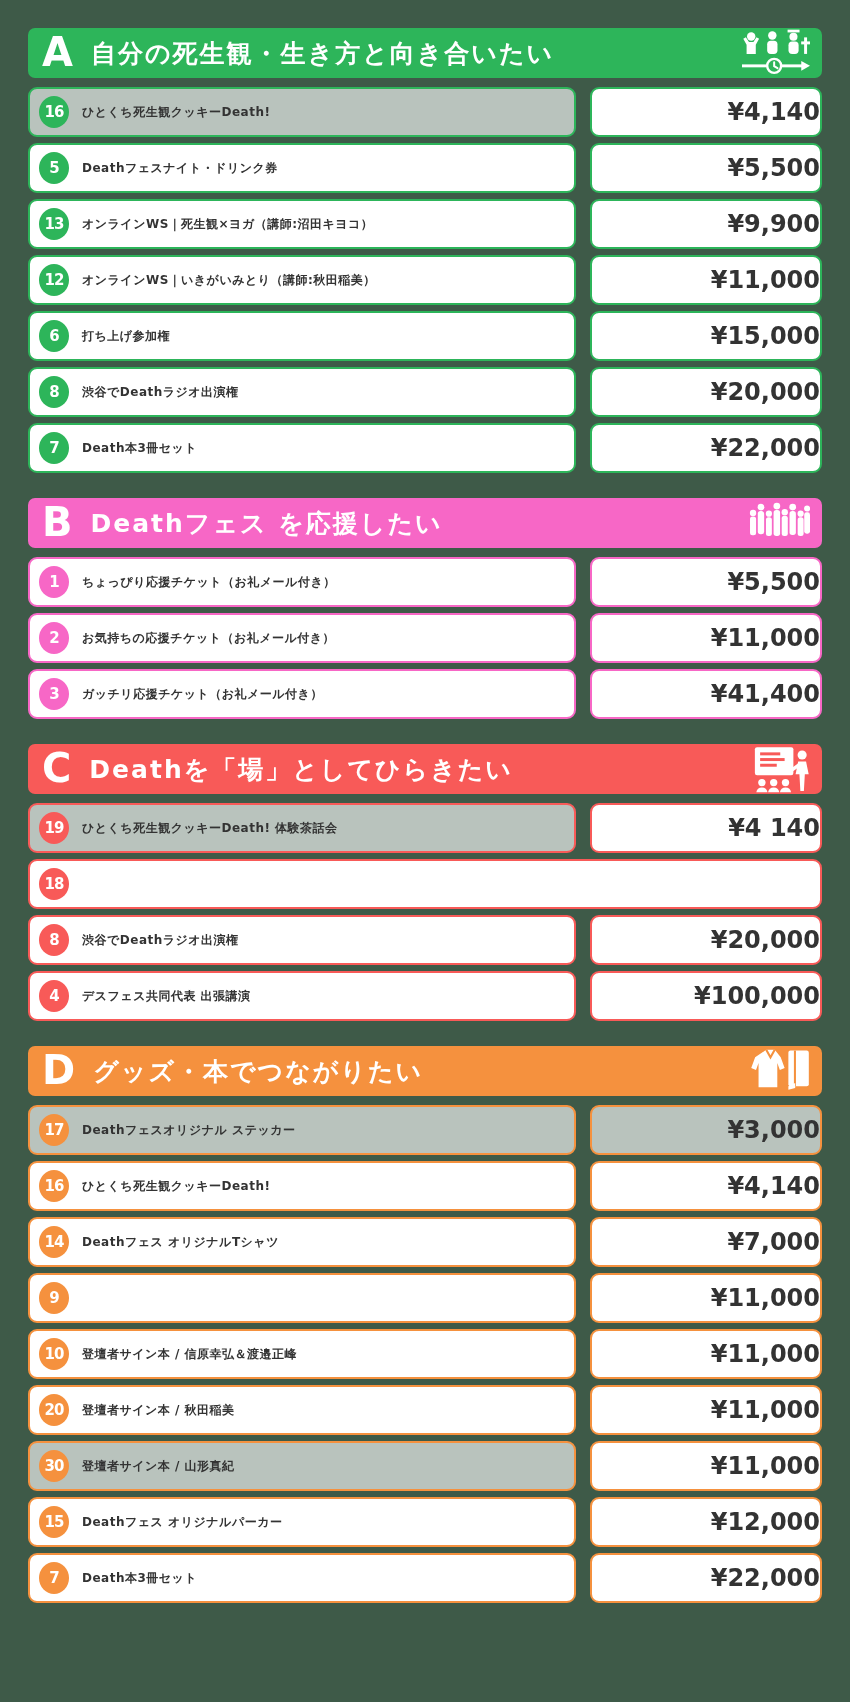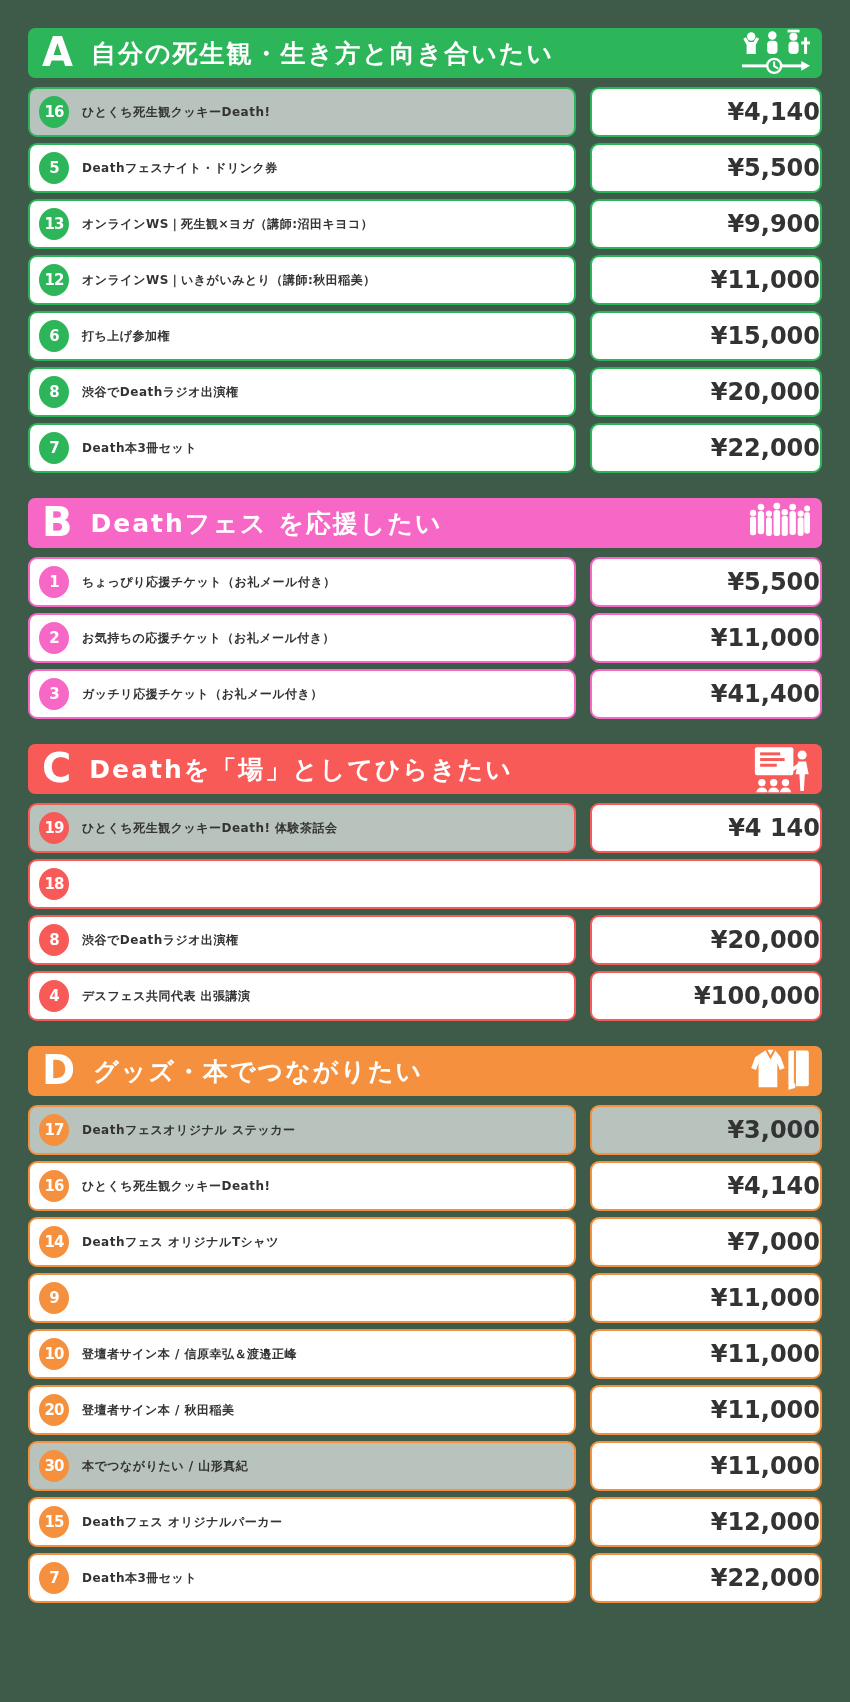--- a/index.html
+++ b/index.html
@@ -317,21 +317,21 @@
       <span class="badge">20</span>
       <span class="name">登壇者サイン本 / 秋田稲美</span>
     </div>
     <div class="price-box">
       <span class="price">¥11,000</span>
     </div>
   </div>
         <div class="row">
     <div class="name-box dim">
       <span class="badge">30</span>
-      <span class="name">本でつながりたい / 山形真紀</span>
+      <span class="name">登壇者サイン本 / 山形真紀</span>
     </div>
     <div class="price-box">
       <span class="price">¥11,000</span>
     </div>
   </div>
         <div class="row">
     <div class="name-box">
       <span class="badge">15</span>
       <span class="name">Deathフェス オリジナルパーカー</span>
     </div>

